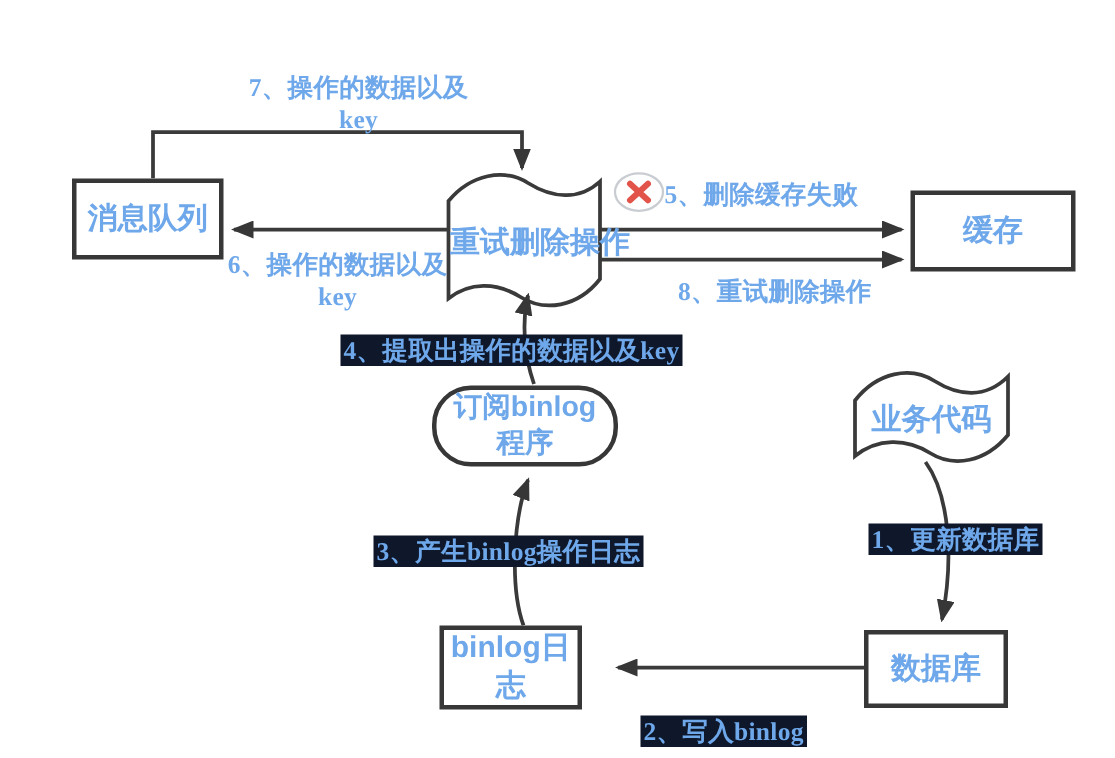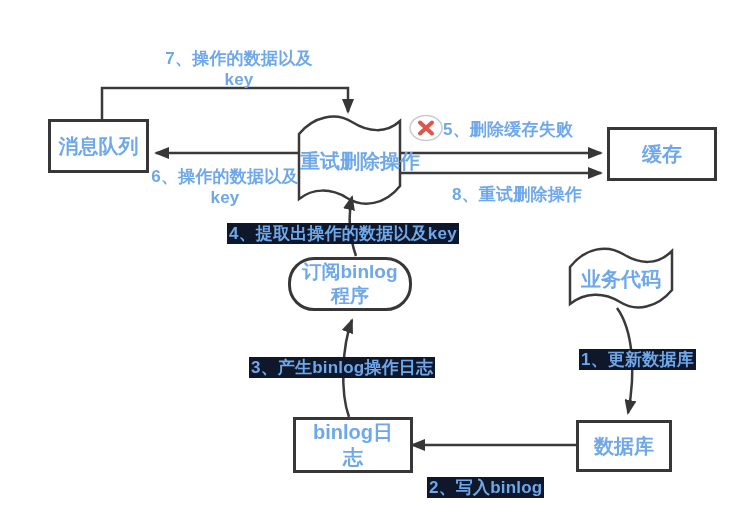--- a/index.html
+++ b/index.html
@@ -23,21 +23,21 @@
     color:var(--blue);font-weight:bold;font-size:20px;
     text-align:center;white-space:pre-line;line-height:1.25;
   }
   .flag-label{
     position:absolute;color:var(--blue);font-weight:bold;
     font-size:20px;text-align:center;white-space:nowrap;
   }
   .step{
     position:absolute;color:var(--blue);font-weight:bold;
     font-size:17px;line-height:21px;white-space:pre-line;
-    text-align:center;letter-spacing:0.2px;
+    text-align:center;letter-spacing:0.2px;font-family:Liberation Serif, serif;
   }
   .step.bg{background:#0f172a;padding:0 2px;white-space:nowrap;}
 </style>
 </head>
 <body>
 
 <div id="stage">
 
   <svg width="743" height="505" viewBox="0 0 743 505">
     <defs>
@@ -73,21 +73,21 @@
     </g>
   </svg>
 
   <div class="node" style="left:48px;top:119px;width:101px;height:54px;">消息队列</div>
 
   <div class="node" style="left:607px;top:127px;width:110px;height:54px;">缓存</div>
 
   <div class="node" style="left:288px;top:257px;width:124px;height:54px;font-size:19px;border-radius:26px;">订阅binlog
 程序</div>
 
-  <div class="node" style="left:293px;top:417px;width:120px;height:56px;">binlog日
+  <div class="node" style="left:293px;top:417px;width:95px;height:56px;">binlog日
 志</div>
 
   <div class="node" style="left:576px;top:420px;width:96px;height:52px;">数据库</div>
 
   <div class="flag-label" style="left:300px;top:148px;width:100px;">重试删除操作</div>
 
   <div class="flag-label" style="left:571px;top:266px;width:100px;">业务代码</div>
 
   <div class="step" style="left:158px;top:48px;width:162px;">7、操作的数据以及
 key</div>

